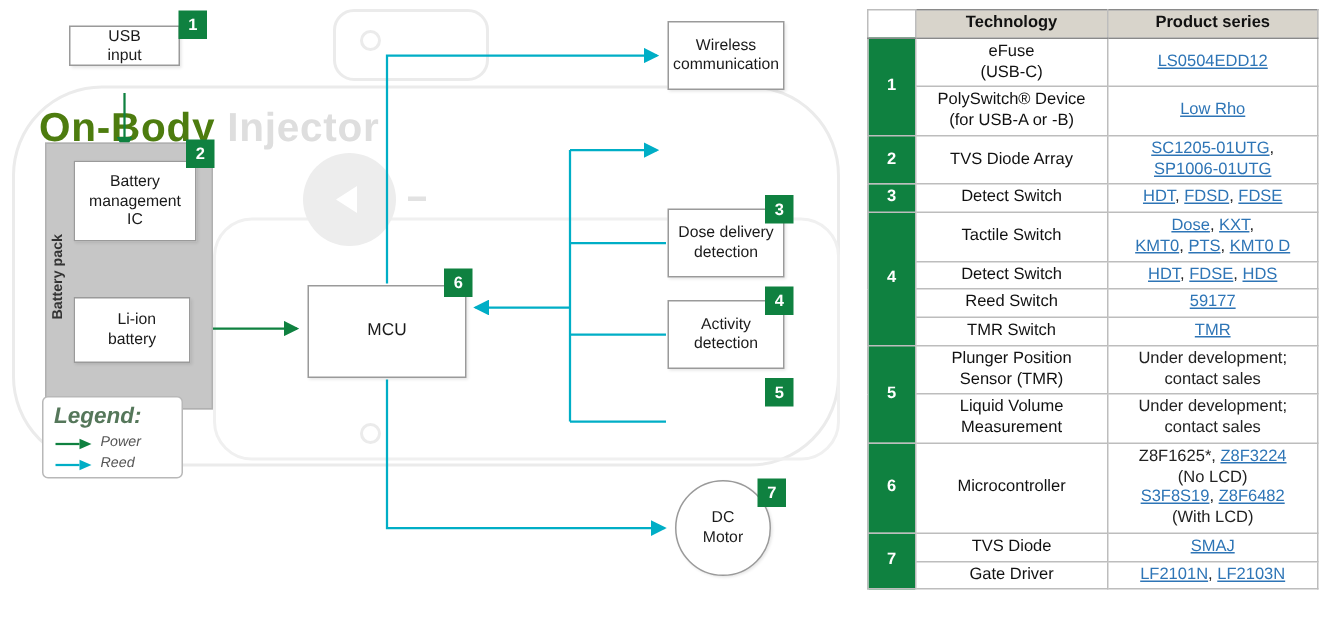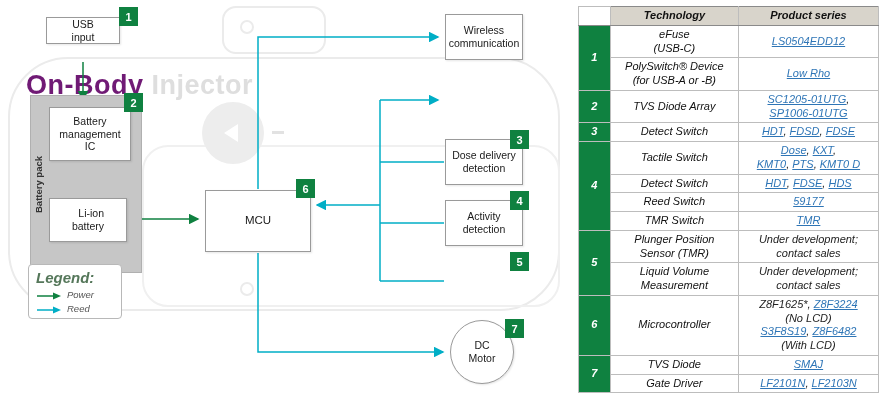--- a/index.html
+++ b/index.html
@@ -13,21 +13,21 @@
   .outline2{position:absolute;border:2px solid #f0f0f0;border-radius:26px;z-index:1;}
   .toprect{position:absolute;border:2px solid #ebebeb;border-radius:14px;z-index:1;}
   .dot{position:absolute;border:2px solid #ebebeb;border-radius:50%;width:10px;height:10px;z-index:1;}
   .devbtn{position:absolute;left:202px;top:102px;width:62px;height:62px;border-radius:50%;
     background:#ededed;z-index:1;display:flex;align-items:center;justify-content:center;}
   .devbtn .tri{width:0;height:0;border-top:9px solid transparent;border-bottom:9px solid transparent;
     border-right:14px solid #ffffff;margin-right:4px;}
   .devdash{position:absolute;left:272px;top:131px;width:12px;height:3px;background:#e2e2e2;z-index:1;}
   .watermark{position:absolute;left:26px;top:70px;font-size:27px;font-weight:bold;z-index:1;
     letter-spacing:.5px;user-select:none;}
-  .wm-bold{color:#701a75;}
+  .wm-bold{color:#4d7c0f;}
   .wm-light{color:#dedede;font-weight:bold;margin-left:8px;}
   .wires{position:absolute;left:0;top:0;z-index:2;}
   .box{position:absolute;background:#fff;border:1px solid #9a9a9a;display:flex;align-items:center;
     justify-content:center;text-align:center;white-space:pre-line;font-size:10.5px;line-height:1.2;
     color:#1a1a1a;z-index:3;box-shadow:1px 1px 2px rgba(0,0,0,.10);padding:2px;box-sizing:border-box;}
   .circlebox{border-radius:50%;}
   .bp{position:absolute;left:30px;top:95px;width:112px;height:178px;background:#c6c6c6;
     border:1px solid #b0b0b0;z-index:2;box-sizing:border-box;}
   .bp-labelwrap{position:absolute;left:0;top:0;bottom:0;width:16px;display:flex;align-items:center;
     justify-content:center;}
@@ -35,21 +35,21 @@
   .badge{position:absolute;width:19px;height:19px;background:#0F8140;color:#fff;font-size:11px;
     font-weight:bold;display:flex;align-items:center;justify-content:center;z-index:5;}
   .legend{position:absolute;left:28px;top:264px;width:94px;background:#fff;border:1px solid #b8b8b8;
     border-radius:4px;padding:4px 7px;z-index:3;box-sizing:border-box;}
   .legend .ttl{font-style:italic;font-weight:bold;font-size:15px;color:#55775a;}
   .legend .row{display:flex;align-items:flex-end;gap:5px;margin-top:3px;}
   .legend .lbl{font-style:italic;font-size:9.5px;color:#555;}
   
   .tablewrap{position:absolute;left:578px;top:6px;z-index:4;}
   table{border-collapse:collapse;font-size:11px;line-height:1.25;}
-  th,td{border:1px solid #bdbdbd;padding:2px 4px;text-align:center;vertical-align:middle;font-style:italic;}
+  th,td{border:1px solid #bdbdbd;padding:2px 4px;text-align:center;vertical-align:middle;}
   th{background:#D8D4CB;font-weight:bold;color:#111;border-top:1px solid #8a8a8a;
     border-bottom:1px solid #8a8a8a;}
   th.corner{background:#fff;border-top-color:#bdbdbd;}
   td.num{background:#0F8140;color:#fff;font-weight:bold;width:26px;}
   td.tech{width:128px;white-space:pre-line;color:#111;}
   td.prod{width:142px;white-space:pre-line;}
   .lnk{color:#2E75B6;text-decoration:underline;cursor:pointer;}
   .pln{color:#222;}
 </style>
 </head>

